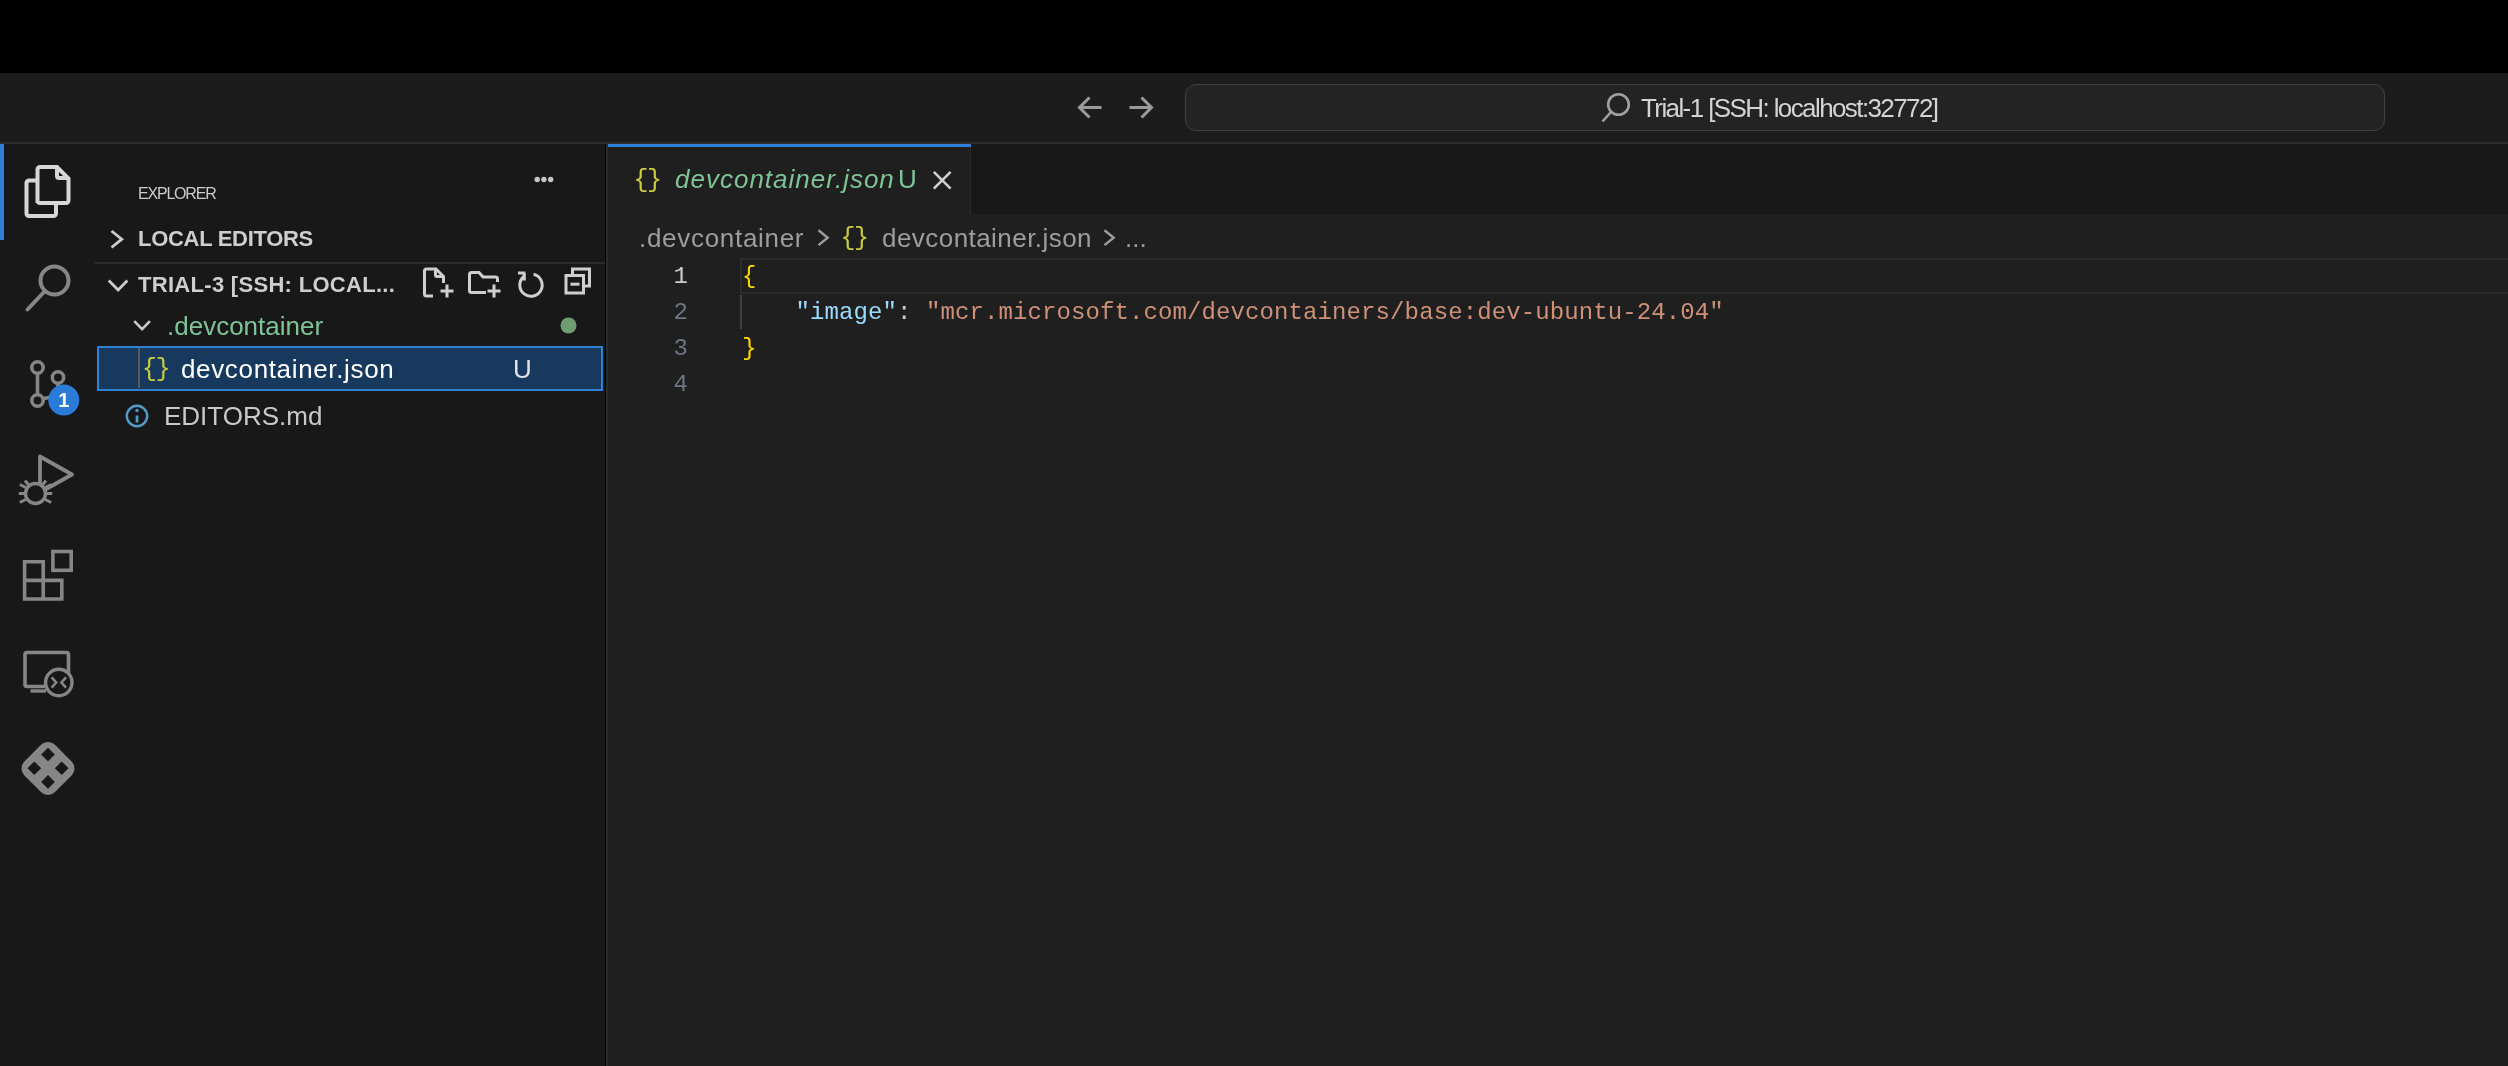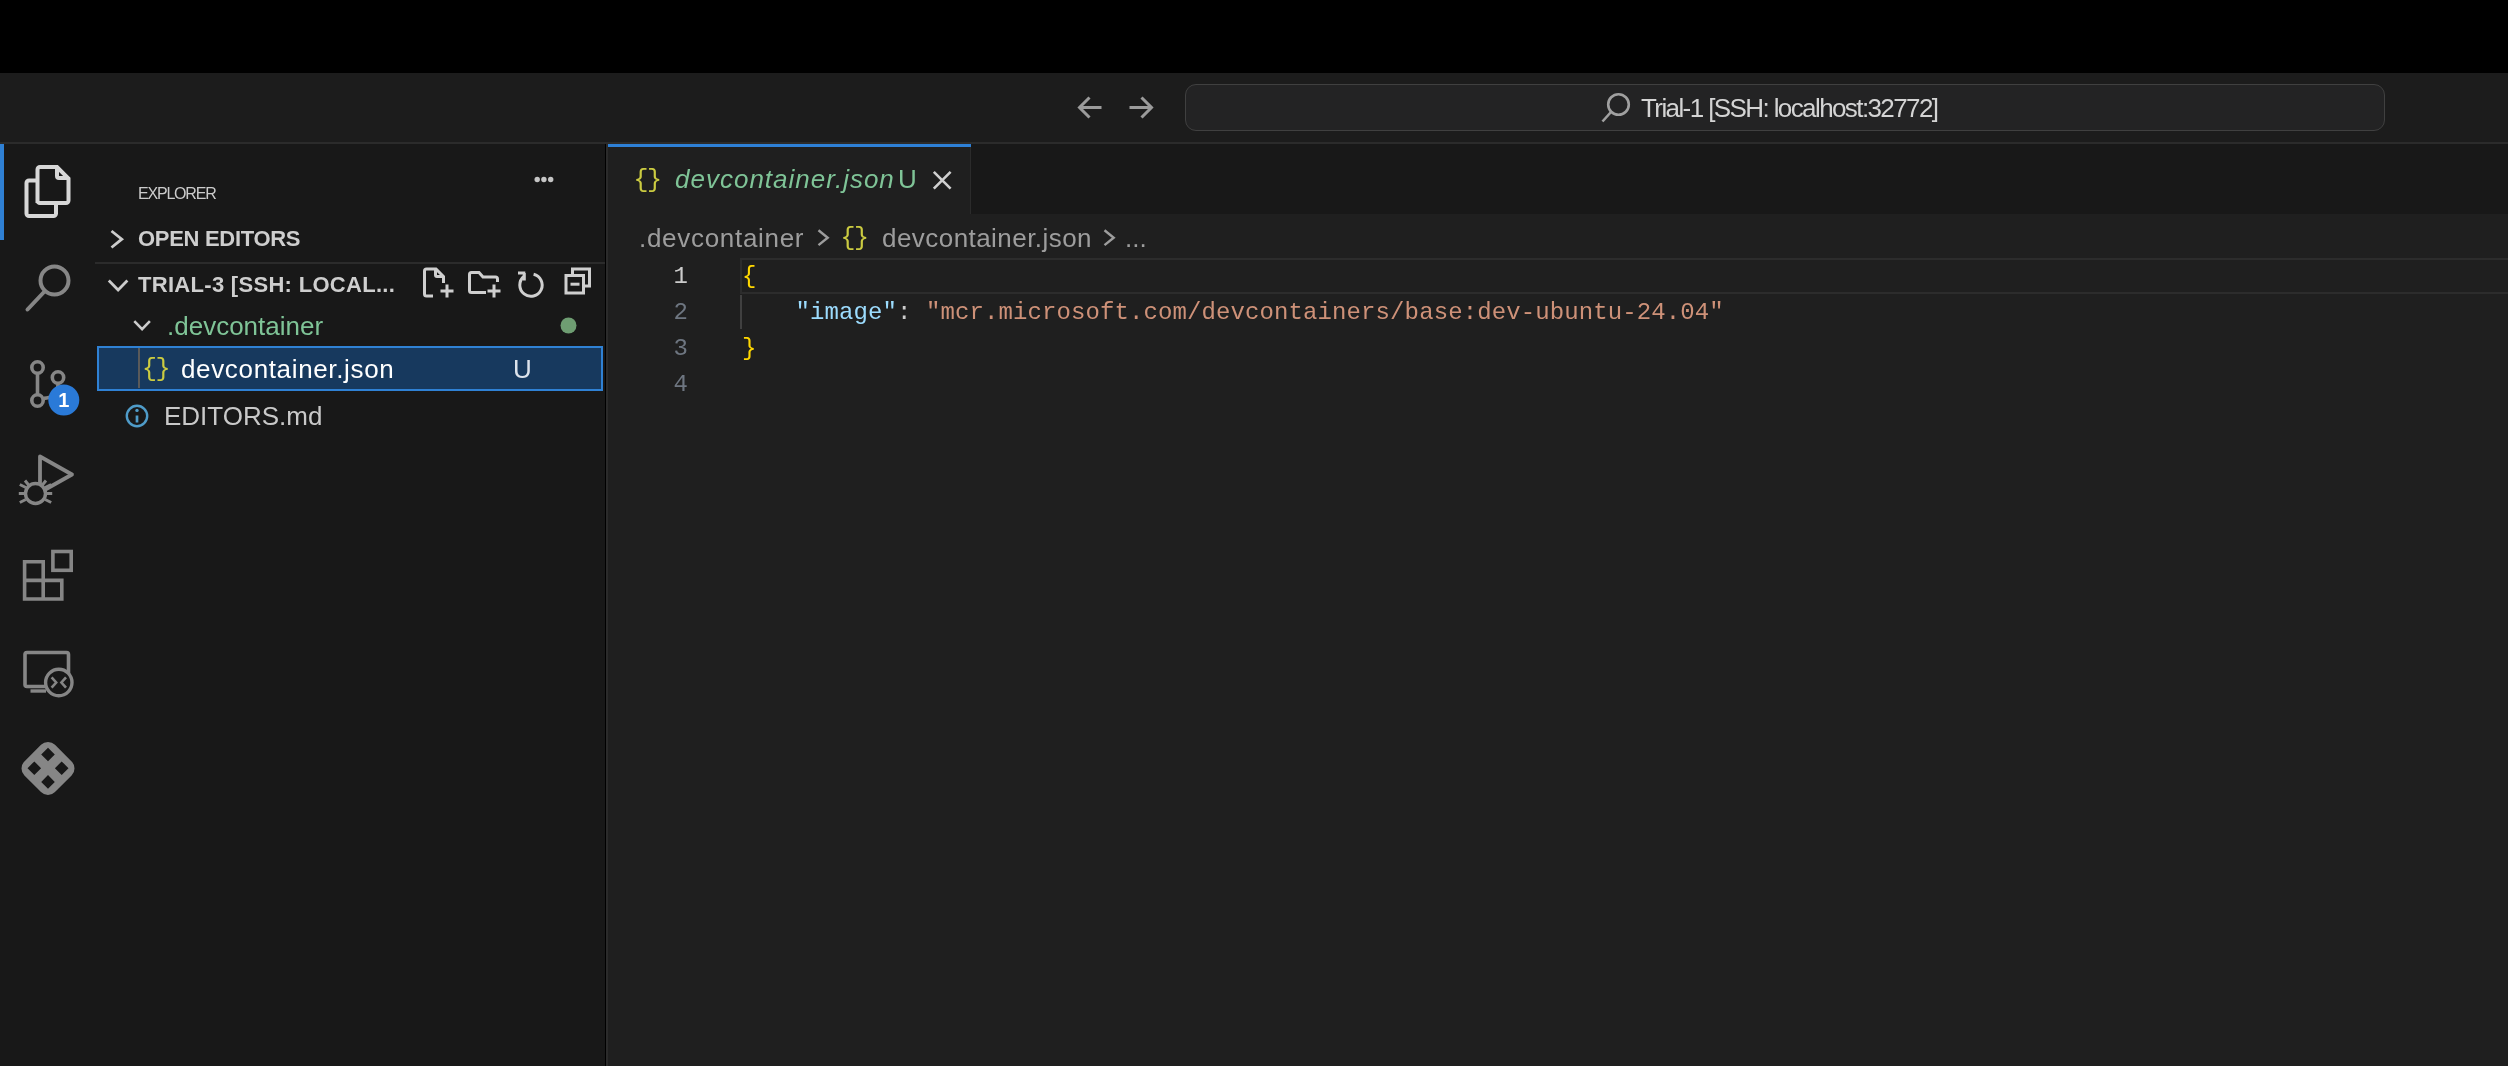--- a/index.html
+++ b/index.html
@@ -15,21 +15,21 @@
   <div class="abs" style="left:0;top:141.5px;width:2508px;height:2px;background:#2b2b2b;"></div>
 
   <div class="abs" style="left:1185px;top:84px;width:1200px;height:47px;box-sizing:border-box;background:#232324;border:1.5px solid #404040;border-radius:11px;"></div>
   <div class="t" id="cctext" style="left:1641px;top:94.5px;font-size:26px;line-height:26px;color:#d4d4d4;letter-spacing:-1.6px;">Trial-1 [SSH: localhost:32772]</div>
 
   <div class="abs" style="left:0;top:143.5px;width:95px;height:922.5px;background:#181818;"></div>
   <div class="abs" style="left:0;top:144px;width:3.5px;height:96px;background:#2f80d4;"></div>
 
   <div class="abs" style="left:95px;top:143.5px;width:510px;height:922.5px;background:#181818;"></div>
   <div class="t" id="explorer" style="left:138px;top:166.5px;font-size:16px;line-height:22px;color:#cbcbcb;letter-spacing:-1.2px;margin-top:16px;">EXPLORER</div>
-  <div class="t" id="openeditors" style="left:138px;top:228px;font-size:22px;line-height:22px;color:#cecece;font-weight:700;letter-spacing:-0.3px;">OPEN EDITORS</div>
+  <div class="t" id="openeditors" style="left:138px;top:228px;font-size:22px;line-height:22px;color:#cecece;font-weight:700;letter-spacing:-0.3px;">LOCAL EDITORS</div>
   <div class="abs" style="left:95px;top:261.5px;width:510px;height:2px;background:#2b2b2b;"></div>
   <div class="t" id="trial" style="left:138px;top:274px;font-size:22px;line-height:22px;color:#cecece;font-weight:700;letter-spacing:.3px;">TRIAL-3 [SSH: LOCAL...</div>
   <div class="t" id="devcfolder" style="left:167px;top:312.5px;font-size:26px;line-height:26px;color:#7fc497;">.devcontainer</div>
 
   <div class="abs" style="left:97px;top:345.5px;width:506px;height:45px;box-sizing:border-box;background:#17395e;border:2.5px solid #2f81d4;"></div>
   <div class="abs" style="left:137.8px;top:348px;width:2px;height:40px;background:#5a5a5a;"></div>
   <div class="t mono" style="left:142px;top:356.5px;font-size:25px;line-height:25px;color:#cbcb41;">{</div>
   <div class="t mono" style="left:155.5px;top:356.5px;font-size:25px;line-height:25px;color:#cbcb41;">}</div>
   <div class="t" id="devcjson" style="left:181px;top:355.5px;font-size:26px;line-height:26px;color:#ffffff;letter-spacing:0.65px;">devcontainer.json</div>
   <div class="t" id="ubadge" style="left:513px;top:355.5px;font-size:26px;line-height:26px;color:#dce3ec;">U</div>

